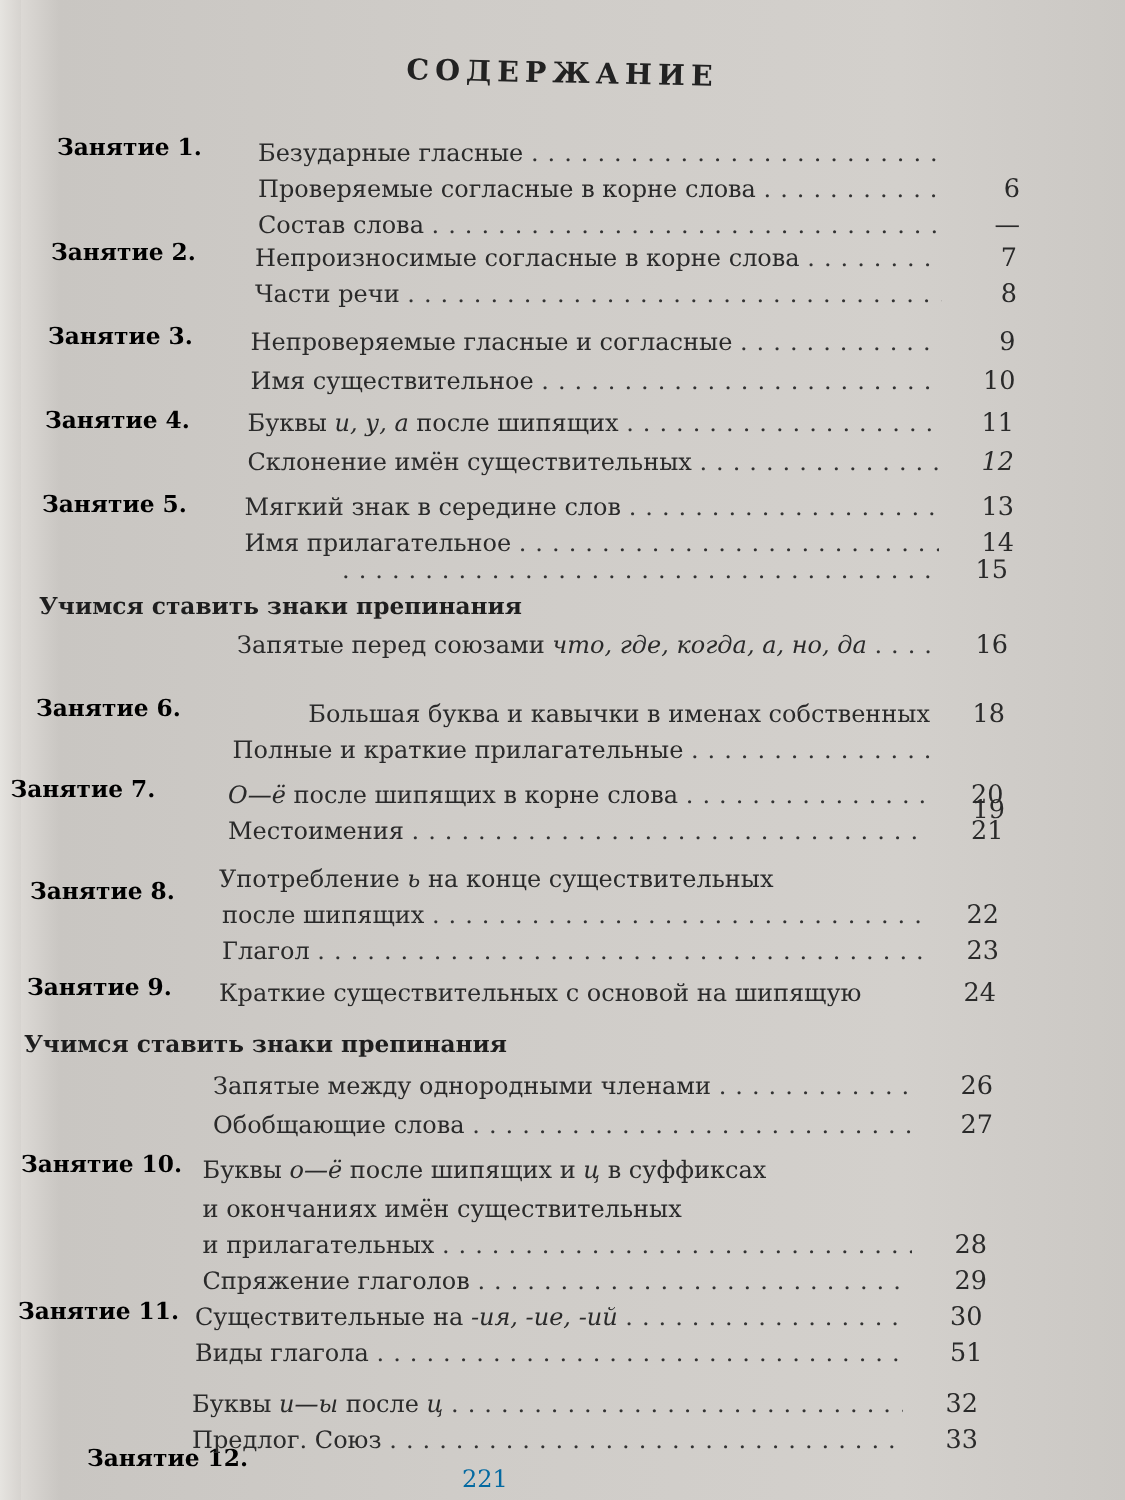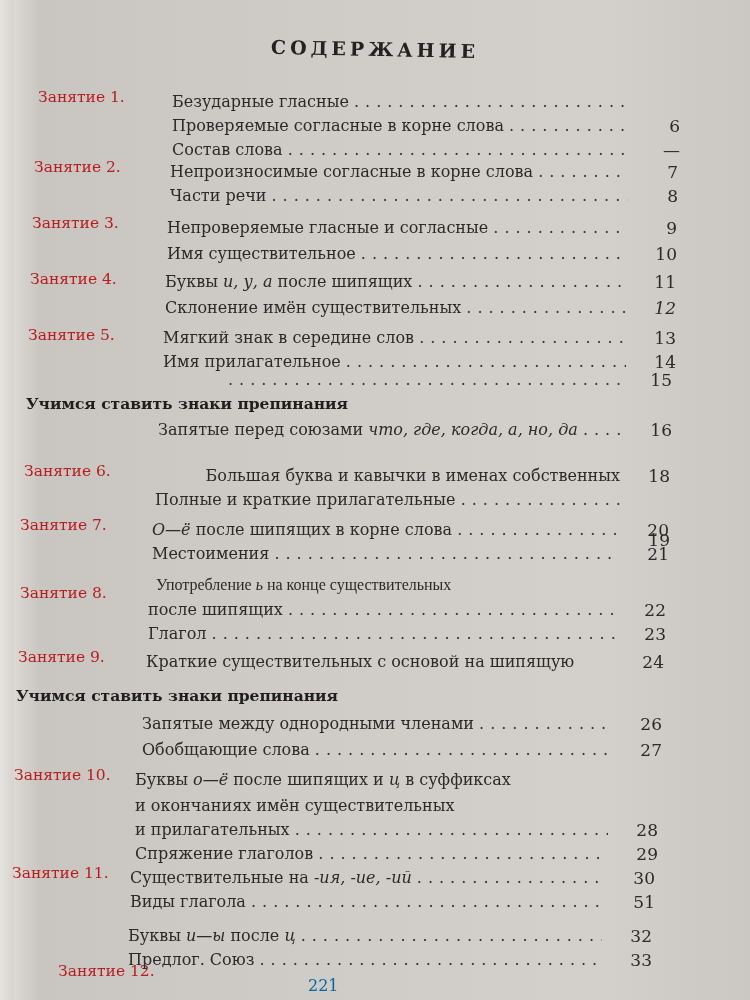--- a/index.html
+++ b/index.html
@@ -14,21 +14,21 @@
     position: absolute; left: 0; top: 0; width: 14px; height: 1000px;
     background: linear-gradient(90deg, #e6e4e0, #d6d3cf);
   }
   .title {
     position: absolute; top: 38px; left: 0; width: 750px;
     text-align: center; font-weight: bold; font-size: 19px;
     letter-spacing: 4px; color: #222;
     transform: rotate(1.2deg);
   }
   .label {
-    position: absolute; font-weight: normal; font-size: 15.5px; color: #b91c1c;
+    position: absolute; font-weight: bold; font-size: 15.5px; color: #000000;
     white-space: nowrap;
   }
   .entry {
     position: absolute; white-space: nowrap; overflow: hidden;
   }
   .entry .txt { background: transparent; }
   .entry .dots {
     letter-spacing: 6px; color: #333;
   }
   .pg {
@@ -94,29 +94,29 @@
       <div class="pg" style="top: 420px; left: 632px;">16</div>
     </div>
     <div>
       <div class="label" style="top: 462px; left: 24px;">Занятие 6.</div>
       <div class="entry" style="top: 466px; left: 155px; width: 465px; text-align: right;"><span class="txt">Большая буква и кавычки в именах собственных</span></div>
       <div class="pg" style="top: 466px; left: 630px;">18</div>
       <div class="entry" style="top: 490px; left: 155px; width: 465px;"><span class="txt">Полные и краткие прилагательные</span> <span class="dots">............................................................</span></div>
       <div class="pg" style="top: 490px; left: 630px; margin-top: 40px;">19</div>
     </div>
     <div>
-      <div class="label" style="top: 516px; left: 20px;">Занятие 7.</div>
+      <div class="label" style="top: 516px; left: 7px;">Занятие 7.</div>
       <div class="entry" style="top: 520px; left: 152px; width: 467px;"><span class="txt"><i>О—ё</i> после шипящих в корне слова</span> <span class="dots">............................................................</span></div>
       <div class="pg" style="top: 520px; left: 629px;">20</div>
       <div class="entry" style="top: 544px; left: 152px; width: 467px;"><span class="txt">Местоимения</span> <span class="dots">............................................................</span></div>
       <div class="pg" style="top: 544px; left: 629px;">21</div>
     </div>
     <div>
       <div class="label" style="top: 584px; left: 20px;">Занятие 8.</div>
-      <div class="entry" style="top: 576px; left: 156px; width: 468px; font-family: Liberation Serif, serif;"><span class="txt">Употребление <i>ь</i> на конце существительных</span></div>
+      <div class="entry" style="top: 576px; left: 146px; width: 468px;"><span class="txt">Употребление <i>ь</i> на конце существительных</span></div>
       <div class="entry" style="top: 600px; left: 148px; width: 468px;"><span class="txt">после шипящих</span> <span class="dots">............................................................</span></div>
       <div class="pg" style="top: 600px; left: 626px;">22</div>
       <div class="entry" style="top: 624px; left: 148px; width: 468px;"><span class="txt">Глагол</span> <span class="dots">............................................................</span></div>
       <div class="pg" style="top: 624px; left: 626px;">23</div>
     </div>
     <div>
       <div class="label" style="top: 648px; left: 18px;">Занятие 9.</div>
       <div class="entry" style="top: 652px; left: 146px; width: 468px;"><span class="txt">Краткие существительных с основой на шипящую</span></div>
       <div class="pg" style="top: 652px; left: 624px;">24</div>
     </div>

